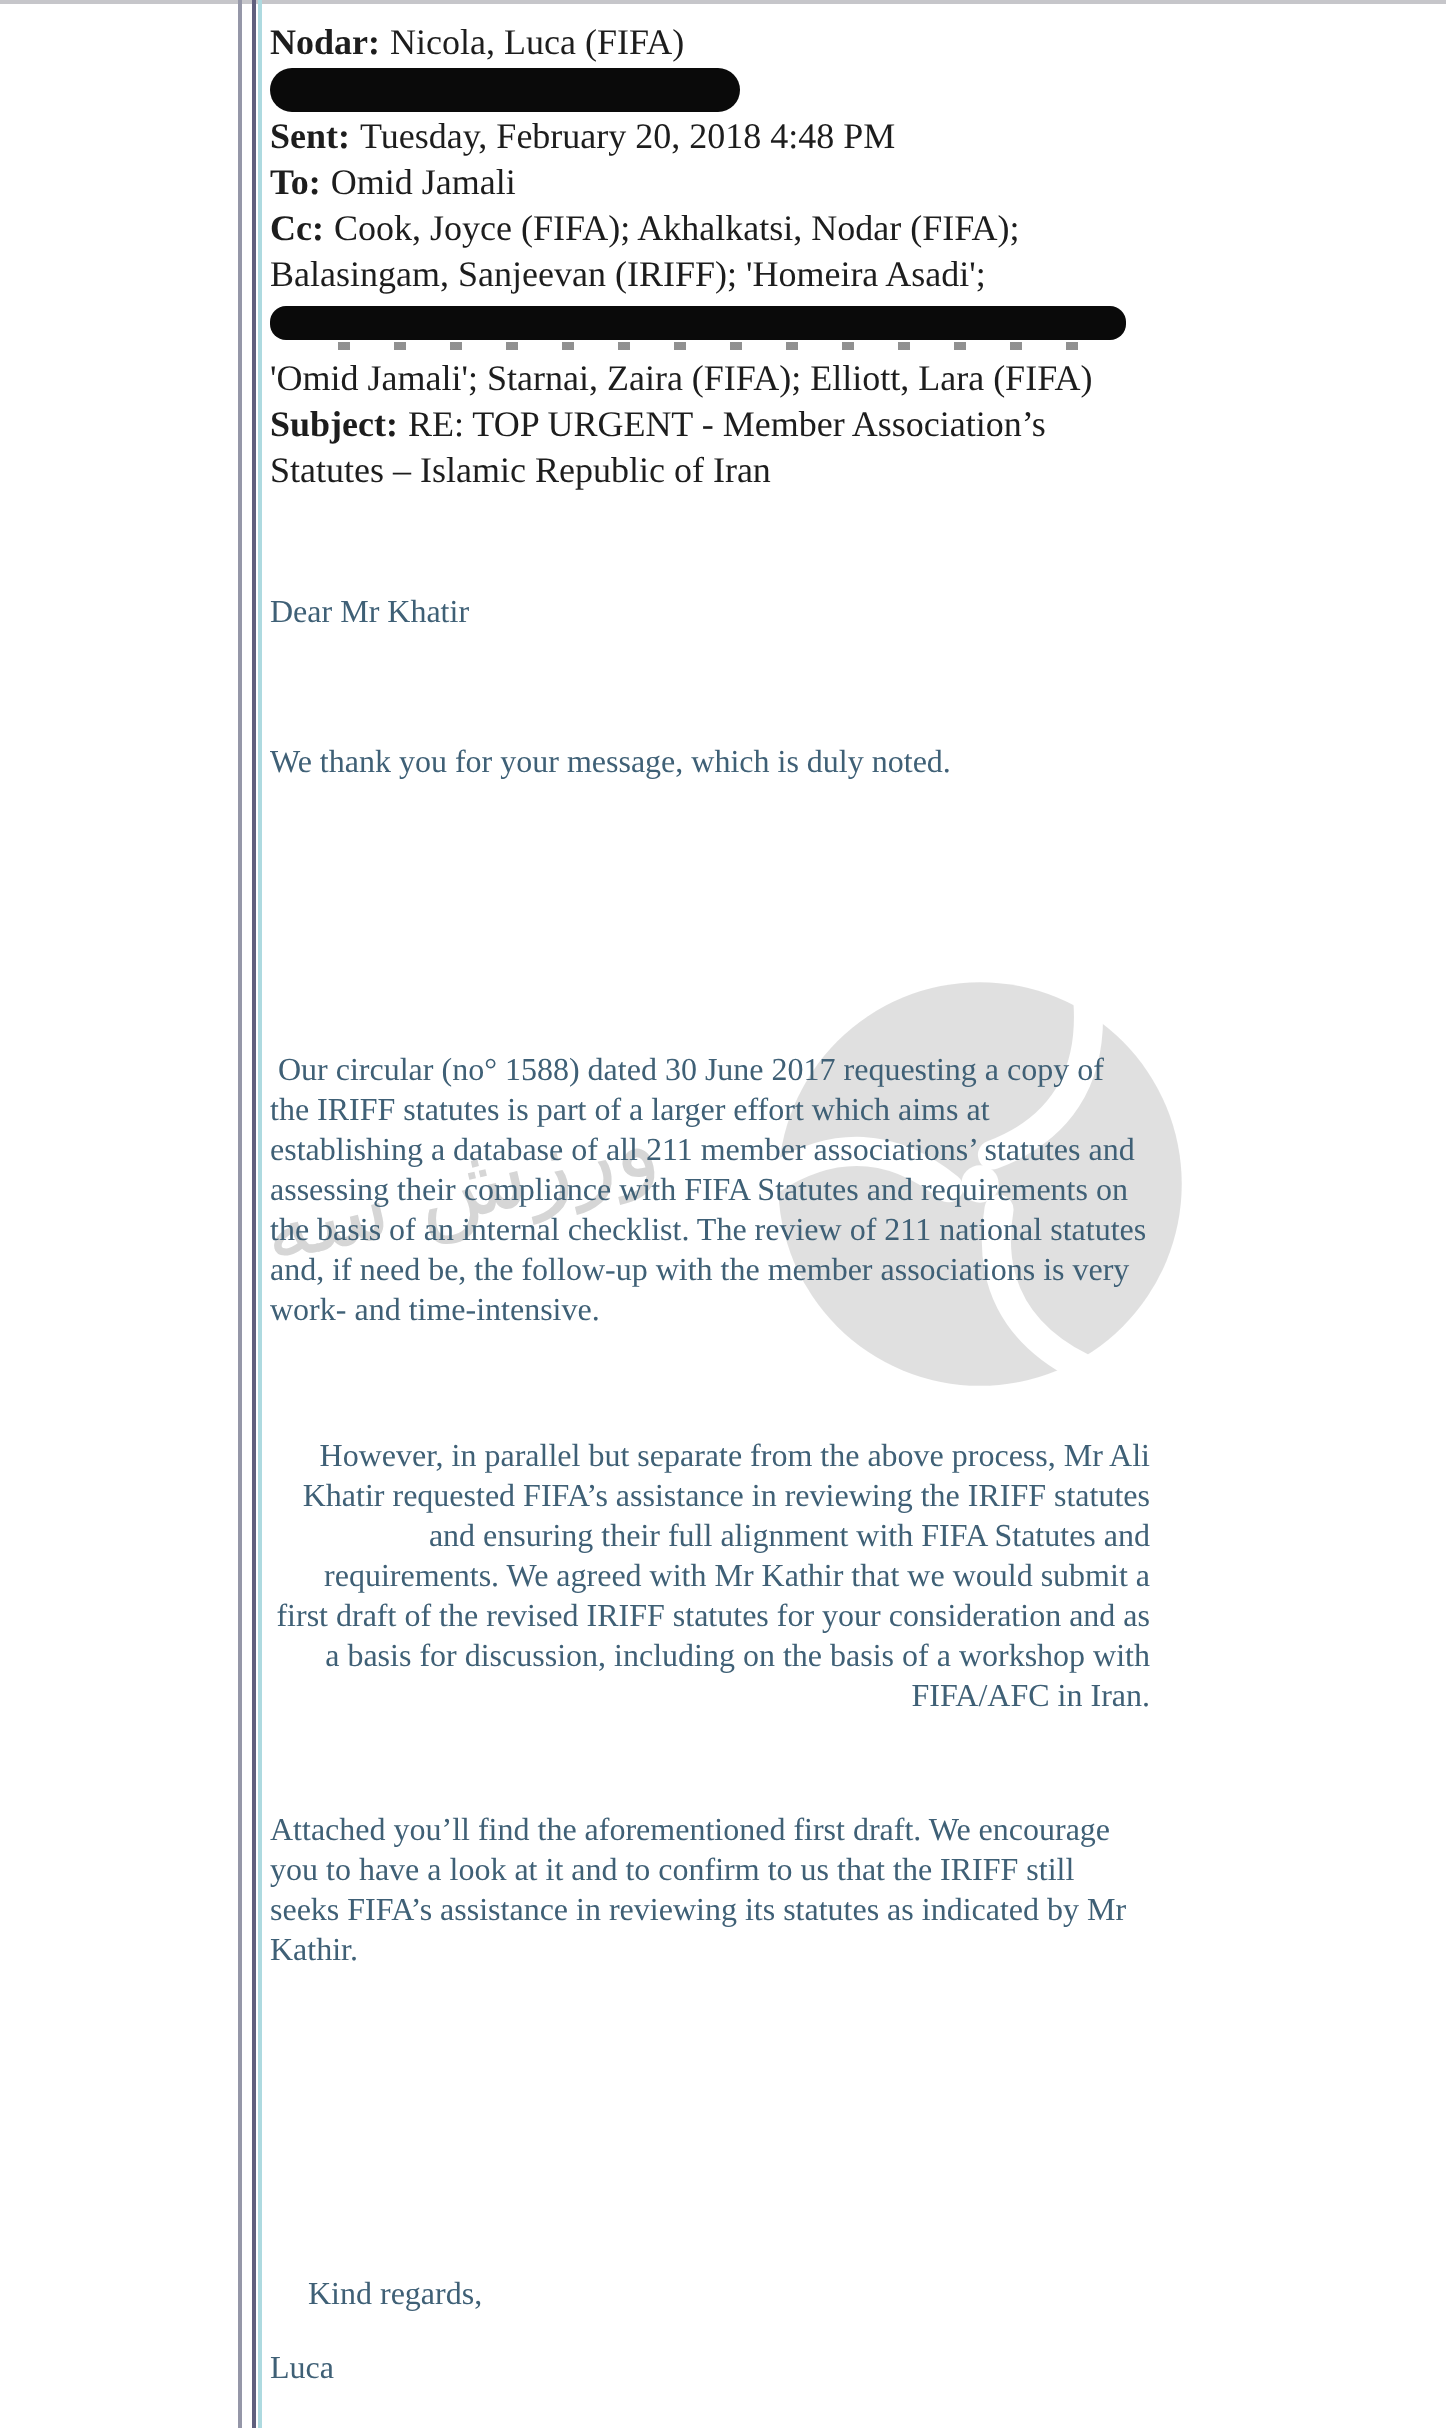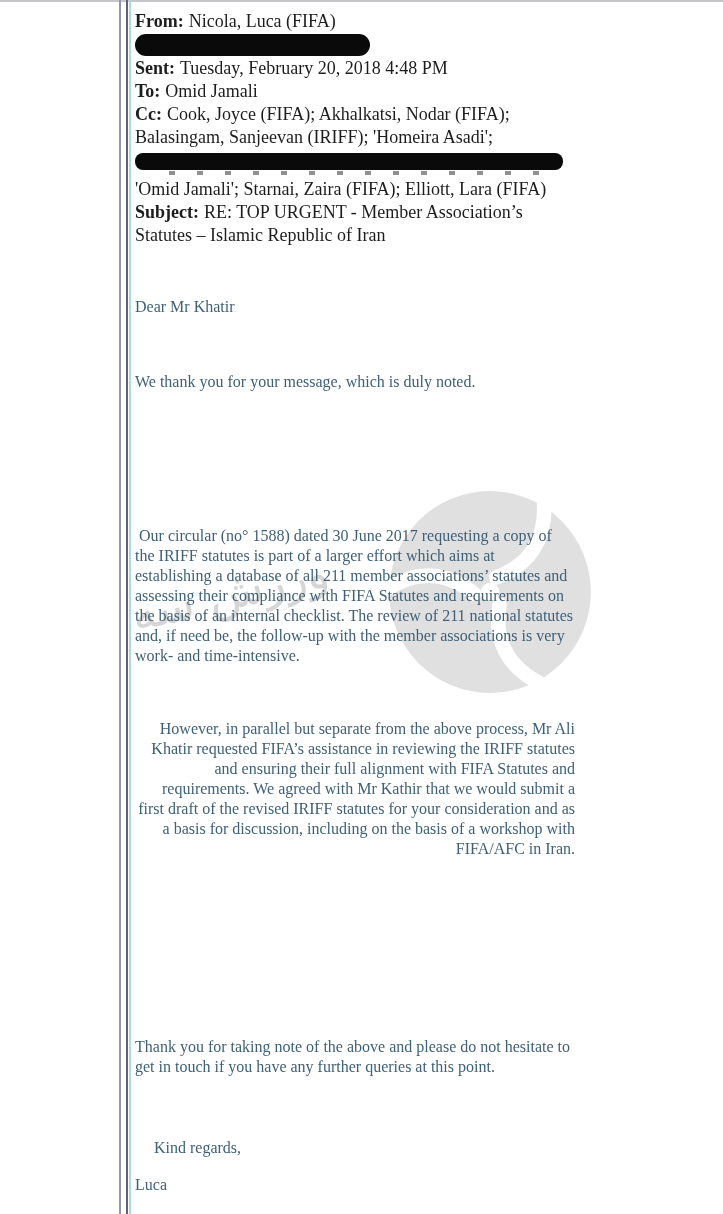--- a/index.html
+++ b/index.html
@@ -66,21 +66,21 @@
       </g>
       <circle cx="100" cy="100" r="9" fill="#ffffff"></circle>
     </svg>
   </div>
   <div class="watermark-text">ورزش سه</div>
 
   <div class="content">
 
     <div class="header">
       <div class="hrow">
-        <b class="hlabel">From:</b><span>Nicola, Luca (FIFA)</span>
+        <b class="hlabel">Nodar:</b><span>Nicola, Luca (FIFA)</span>
       </div>
       <div class="redaction bar1"></div>
       <div class="hrow">
         <b class="hlabel">Sent:</b><span>Tuesday, February 20, 2018 4:48 PM</span>
       </div>
       <div class="hrow">
         <b class="hlabel">To:</b><span>Omid Jamali</span>
       </div>
       <div class="hrow">
         <b class="hlabel">Cc:</b><span>Cook, Joyce (FIFA); Akhalkatsi, Nodar (FIFA);</span>
@@ -95,18 +95,18 @@
       </div>
       <div class="hrow">
         <b class="hlabel">Subject:</b><span>RE: TOP URGENT - Member Association’s Statutes – Islamic Republic of Iran</span>
       </div>
     </div>
 
     <div class="para greeting">Dear Mr Khatir</div>
     <div class="para p1">We thank you for your message, which is duly noted.</div>
     <div class="para p3">Our circular (no° 1588) dated 30 June 2017 requesting a copy of the IRIFF statutes is part of a larger effort which aims at establishing a database of all 211 member associations’ statutes and assessing their compliance with FIFA Statutes and requirements on the basis of an internal checklist. The review of 211 national statutes and, if need be, the follow-up with the member associations is very work- and time-intensive.</div>
     <div class="para p4">However, in parallel but separate from the above process, Mr Ali Khatir requested FIFA’s assistance in reviewing the IRIFF statutes and ensuring their full alignment with FIFA Statutes and requirements. We agreed with Mr Kathir that we would submit a first draft of the revised IRIFF statutes for your consideration and as a basis for discussion, including on the basis of a workshop with FIFA/AFC in Iran.</div>
-    <div class="para p6">Thank you for taking note of the above and please do not hesitate to get in touch if you have any further queries at this point.</div>
+    <div class="para p5">Attached you’ll find the aforementioned first draft. We encourage you to have a look at it and to confirm to us that the IRIFF still seeks FIFA’s assistance in reviewing its statutes as indicated by Mr Kathir.</div>
     <div class="para signoff">Kind regards,</div>
     <div class="para signature">Luca</div>
 
   </div>
 </div>
 
 </body></html>

